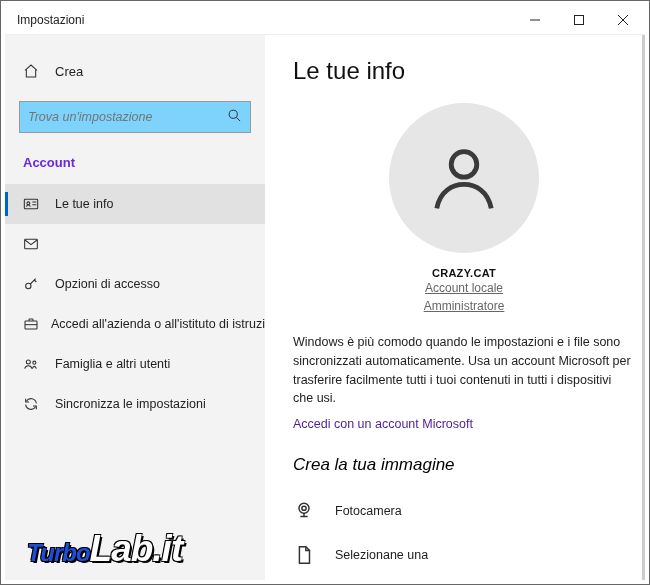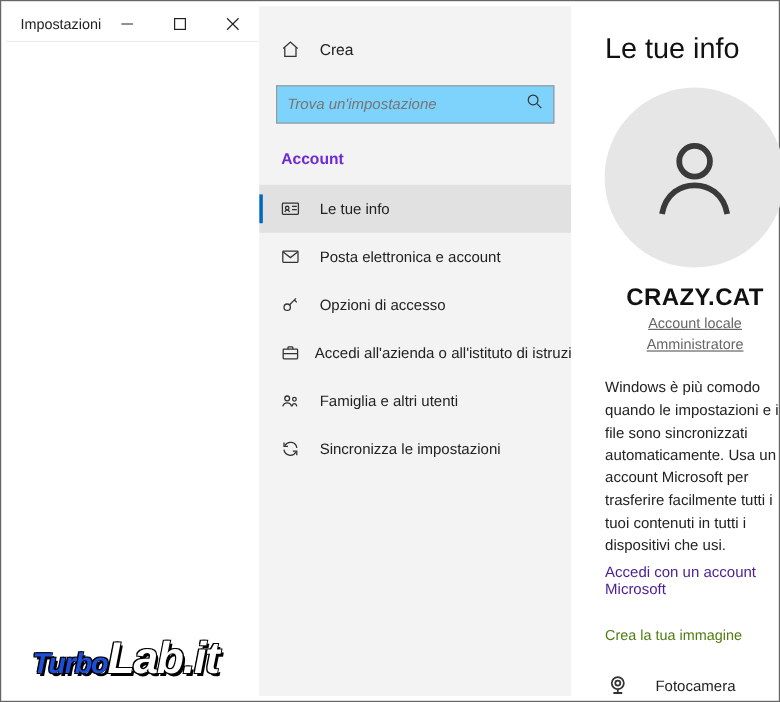--- a/index.html
+++ b/index.html
@@ -1,18 +1,18 @@
 <!DOCTYPE html>
 <html><head>
   <meta charset="utf-8">
   <style>
     * { margin: 0; padding: 0; box-sizing: border-box; font-family: "Segoe UI", Tahoma, sans-serif; -webkit-font-smoothing: antialiased; }
     body { width: 650px; height: 585px; background: #fff; overflow: hidden; position: relative; }
     .outer { border: 1px solid #666; width: 650px; height: 585px; position: relative; }
-    .window { position: absolute; left: 4px; top: 4px; right: 4px; bottom: 4px; background: #fff; display: flex; flex-direction: row; }
+    .window { position: absolute; left: 4px; top: 4px; right: 4px; bottom: 4px; background: #fff; display: flex; flex-direction: column; }
 
     .titlebar { height: 30px; display: flex; align-items: center; background: #fff; border-bottom: 1px solid #eee; }
     .titlebar-title { font-size: 12px; color: #222; padding-left: 12px; flex: 1; }
     .titlebar-btn { width: 44px; height: 30px; display: flex; align-items: center; justify-content: center; color: #222; }
 
     .content { flex: 1; display: flex; min-height: 0; }
     .sidebar { width: 260px; background: #f3f3f3; padding-top: 18px; overflow: hidden; }
     .home-row { display: flex; align-items: center; padding: 8px 18px; height: 36px; color: #222; }
     .home-row .icon { width: 20px; display: flex; align-items: center; }
     .home-row .lbl { margin-left: 12px; font-size: 13px; }
@@ -26,25 +26,25 @@
     .nav-item { display: flex; align-items: center; padding: 0 18px; height: 40px; color: #222; position: relative; cursor: default; }
     .nav-item .icon { width: 20px; display: flex; align-items: center; color: #333; }
     .nav-item .lbl { margin-left: 12px; font-size: 12.5px; white-space: nowrap; }
     .nav-item.active { background: #e1e1e1; }
     .nav-item.active::before { content: ""; position: absolute; left: 0; top: 8px; bottom: 8px; width: 3px; background: #0067c0; }
 
     .main { flex: 1; padding: 22px 10px 0 28px; overflow-y: auto; position: relative; }
     .main h1 { font-size: 24px; font-weight: 400; color: #111; margin-bottom: 18px; }
     .avatar-wrap { display: flex; flex-direction: column; align-items: center; margin-bottom: 18px; }
     .avatar-circle { width: 150px; height: 150px; border-radius: 50%; background: #e6e6e6; display: flex; align-items: center; justify-content: center; }
-    .username { font-weight: 700; font-size: 20px; margin-top: 14px; color: #111; letter-spacing: .3px; }
+    .username { font-weight: 700; font-size: 11px; margin-top: 14px; color: #111; letter-spacing: .3px; }
     .sub1, .sub2 { font-size: 12px; color: #666; line-height: 1.5; text-decoration: underline; }
     .account-desc { font-size: 12.5px; color: #222; line-height: 1.5; margin-bottom: 6px; max-width: 340px; }
     .ms-link { color: #4c1d95; font-size: 12.5px; display: inline-block; margin-bottom: 24px; }
-    .section-h { font-size: 12px; font-weight: 400; color: #4d7c0f; margin-bottom: 14px; }
+    .section-h { font-size: 17px; font-weight: 400; color: #000000; margin-bottom: 14px; font-style: italic; }
     .opt-row { display: flex; align-items: center; height: 44px; }
     .opt-row .icon { width: 30px; display: flex; align-items: center; justify-content: flex-start; }
     .opt-row .lbl { margin-left: 12px; font-size: 12.5px; color: #222; }
 
     .scroll-hint { position: absolute; right: 0; top: 0; bottom: 0; width: 3px; background: #ccc; }
 
     .watermark { position: absolute; left: 8px; bottom: 14px; pointer-events: none; display: flex; align-items: baseline; }
     .watermark .turbo { font-family: Impact, "Arial Black", sans-serif; font-style: italic; font-weight: 900; font-size: 24px; color: #1d4ed8; text-shadow: 2px 2px 0 #000, -1px -1px 0 #000, 1px -1px 0 #000, -1px 1px 0 #000; letter-spacing: -1px; margin-left: 18px; }
     .watermark .lab { font-family: Impact, "Arial Black", sans-serif; font-style: italic; font-weight: 900; font-size: 37px; color: #fff; text-shadow: 2px 2px 0 #000, -1px -1px 0 #000, 1px -1px 0 #000, -1px 1px 0 #000; letter-spacing: -1px; }
   </style>
@@ -109,21 +109,20 @@
           <span class="lbl">Le tue info</span>
         </div>
 
         <div class="nav-item">
           <span class="icon">
             <svg width="16" height="16" viewBox="0 0 24 24" fill="none" stroke="#333" stroke-width="1.6">
                 <rect x="2.5" y="5" width="19" height="14" rx="1"></rect>
                 <path d="M3 6l9 7 9-7"></path>
               </svg>
           </span>
-          <span class="lbl">Posta elettronica e account</span>
         </div>
 
         <div class="nav-item">
           <span class="icon">
             <svg width="16" height="16" viewBox="0 0 24 24" fill="none" stroke="#333" stroke-width="1.6">
                 <circle cx="8" cy="15" r="4"></circle>
                 <path d="M11 12l8-8M17 6l3 3"></path>
               </svg>
           </span>
           <span class="lbl">Opzioni di accesso</span>

